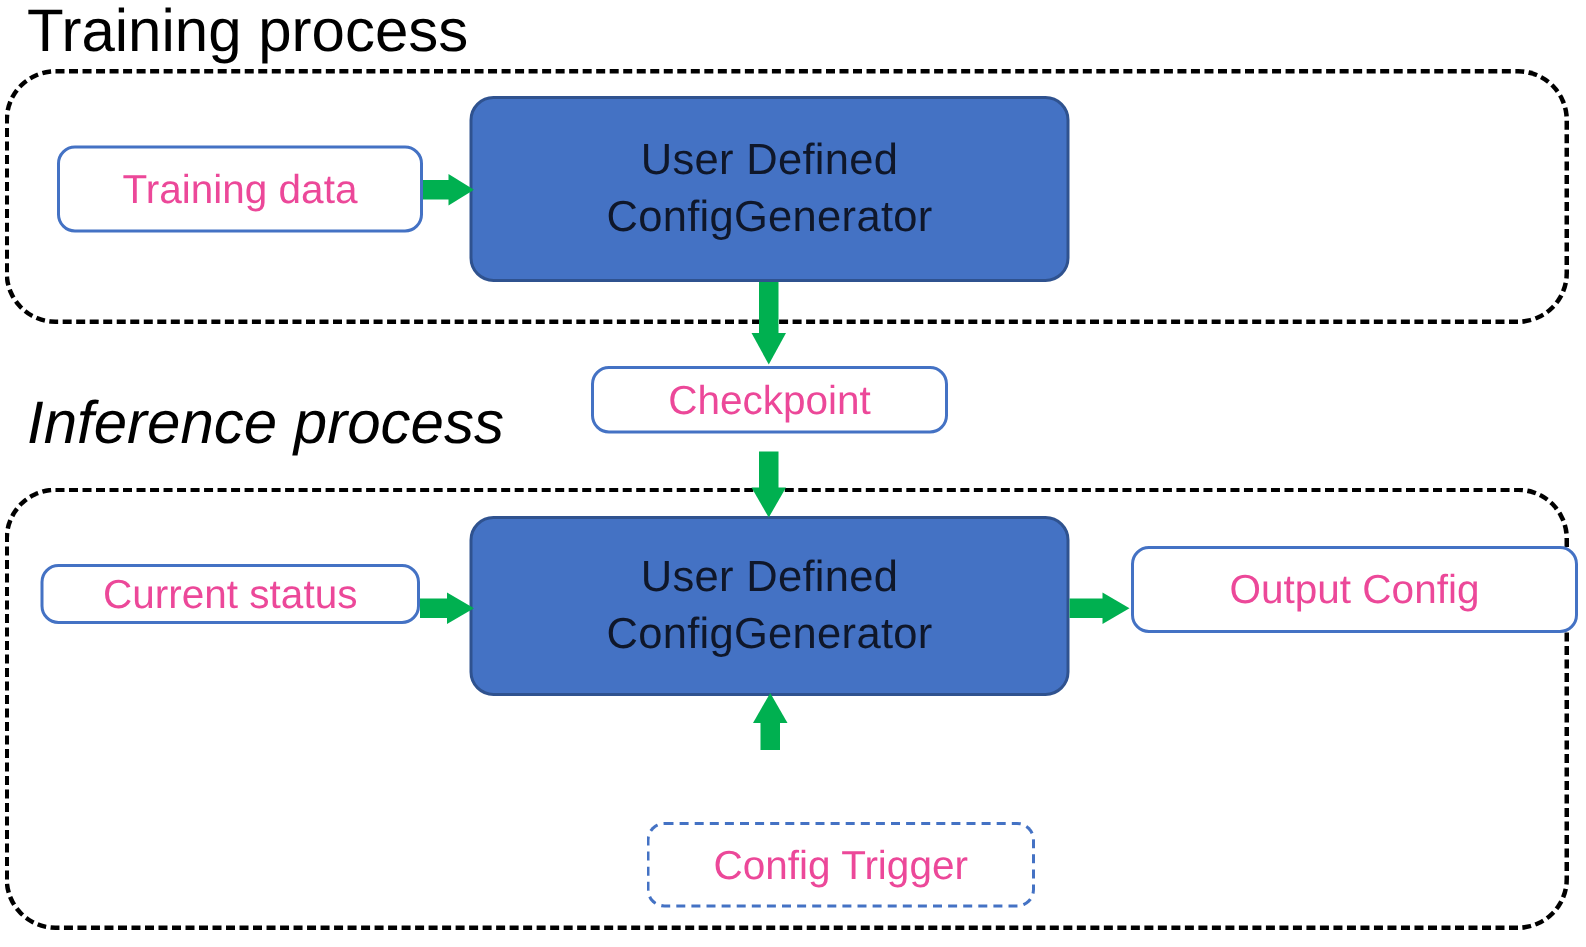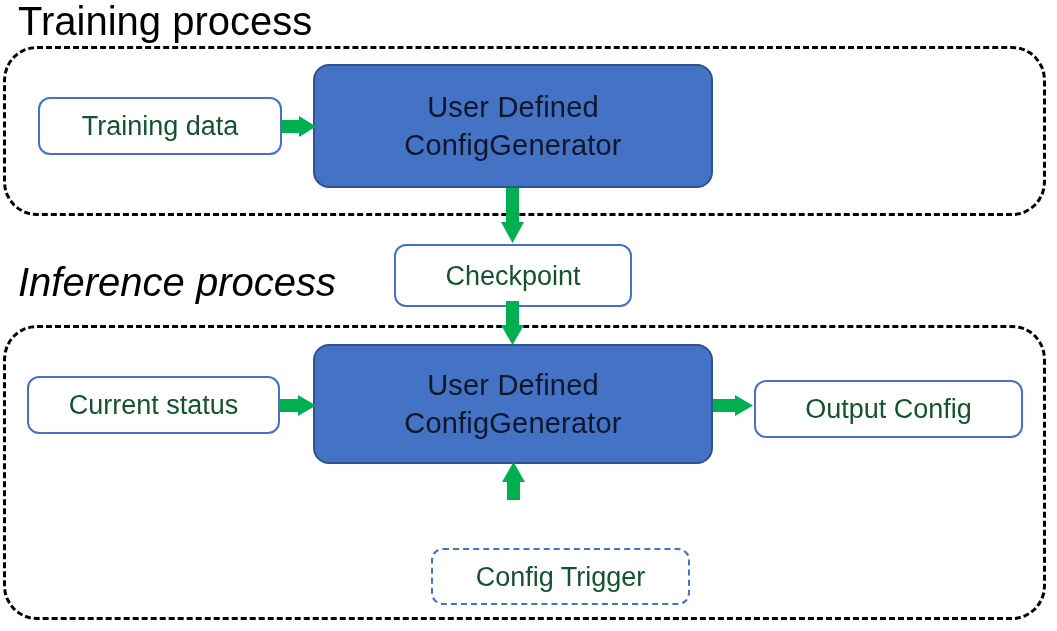--- a/index.html
+++ b/index.html
@@ -45,21 +45,21 @@
   #container-inference { left: 3px; top: 325px; width: 1043px; height: 295px; }
 
   
   .node {
     position: absolute;
     box-sizing: border-box;
     display: flex;
     align-items: center;
     justify-content: center;
     text-align: center;
-    color: #14532d;
+    color: #ec4899;
   }
 
   
   .node-outline {
     background: #ffffff;
     border: 2px solid #4472C4;
     border-radius: 12px;
     font-size: 27px;
     line-height: 32px;
   }
@@ -80,24 +80,24 @@
     background: #ffffff;
     border: 2px dashed #4472C4;
     border-radius: 12px;
     font-size: 27px;
     line-height: 32px;
   }
 
   
   #node-training-data   { left: 38px;  top: 97px;  width: 244px; height: 58px; }
   #node-cfg-train       { left: 313px; top: 64px;  width: 400px; height: 124px; }
-  #node-checkpoint      { left: 394px; top: 244px; width: 238px; height: 63px; }
-  #node-current-status  { left: 27px;  top: 376px; width: 253px; height: 58px; }
+  #node-checkpoint      { left: 394px; top: 244px; width: 238px; height: 45px; }
+  #node-current-status  { left: 27px;  top: 376px; width: 253px; height: 40px; }
   #node-cfg-infer       { left: 313px; top: 344px; width: 400px; height: 120px; }
-  #node-output-config   { left: 754px; top: 380px; width: 269px; height: 58px; }
+  #node-output-config   { left: 754px; top: 364px; width: 298px; height: 58px; }
   #node-log-trigger     { left: 357px; top: 493px; width: 257px; height: 57px; z-index: 3; }
   #node-clock-trigger   { left: 431px; top: 548px; width: 259px; height: 57px; z-index: 4; }
 
   .node-filled .node-line { display: block; }
 
   
   #arrow-layer {
     position: absolute;
     left: 0;
     top: 0;

